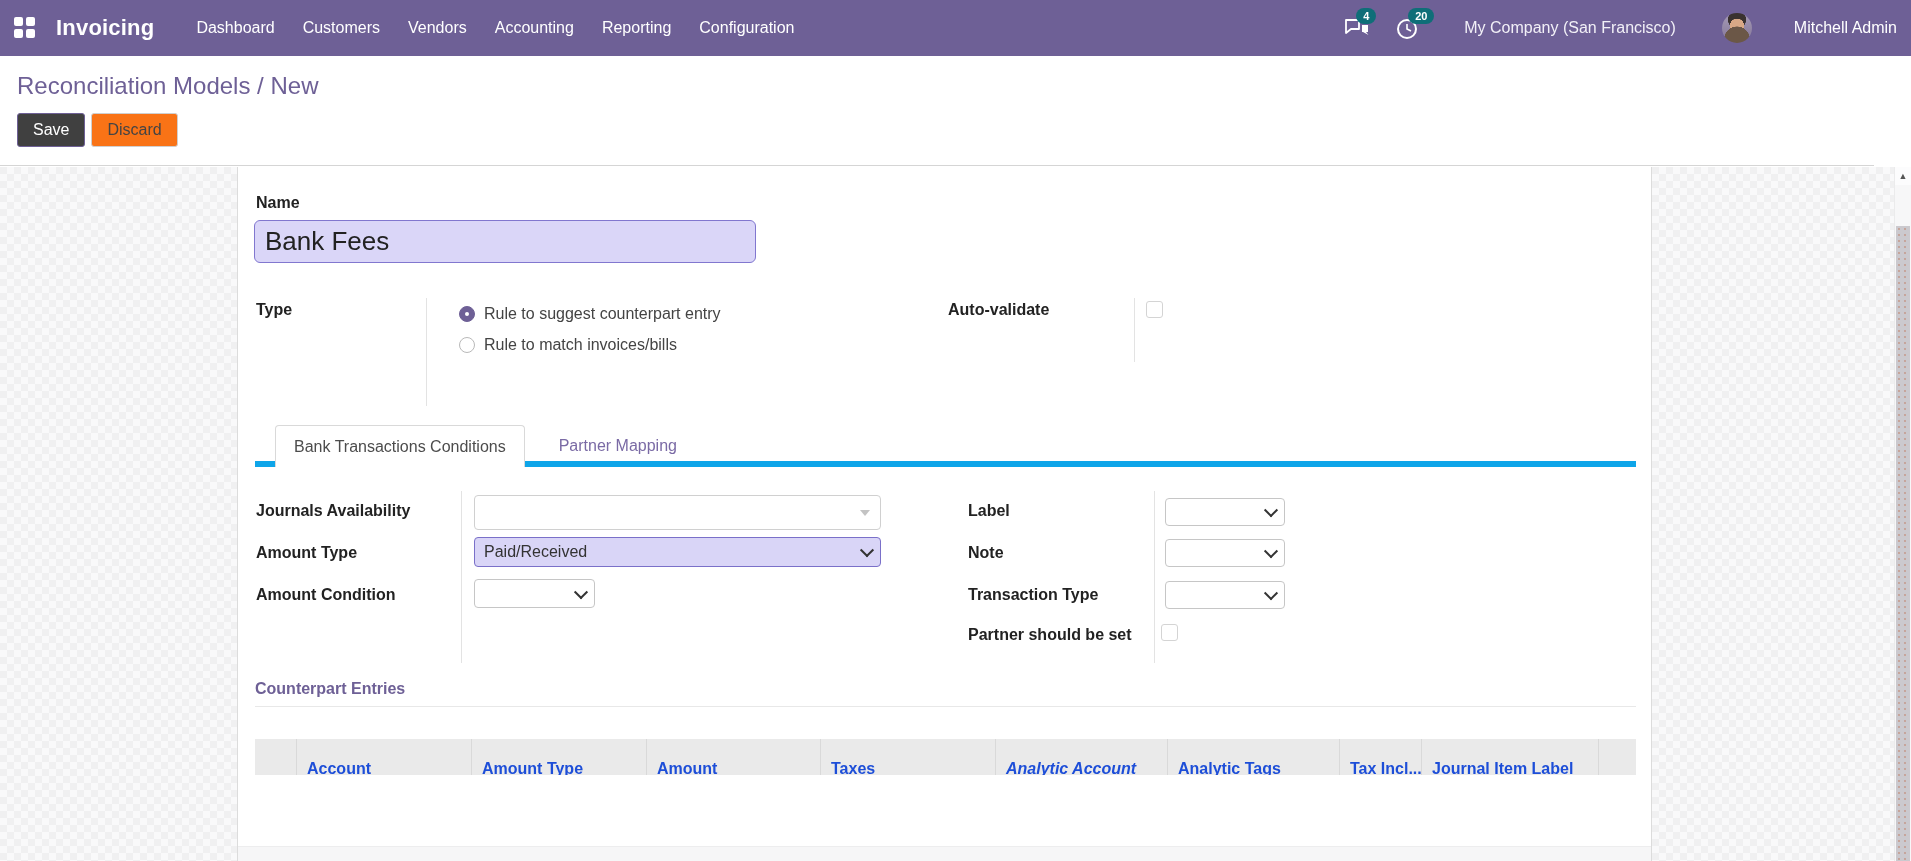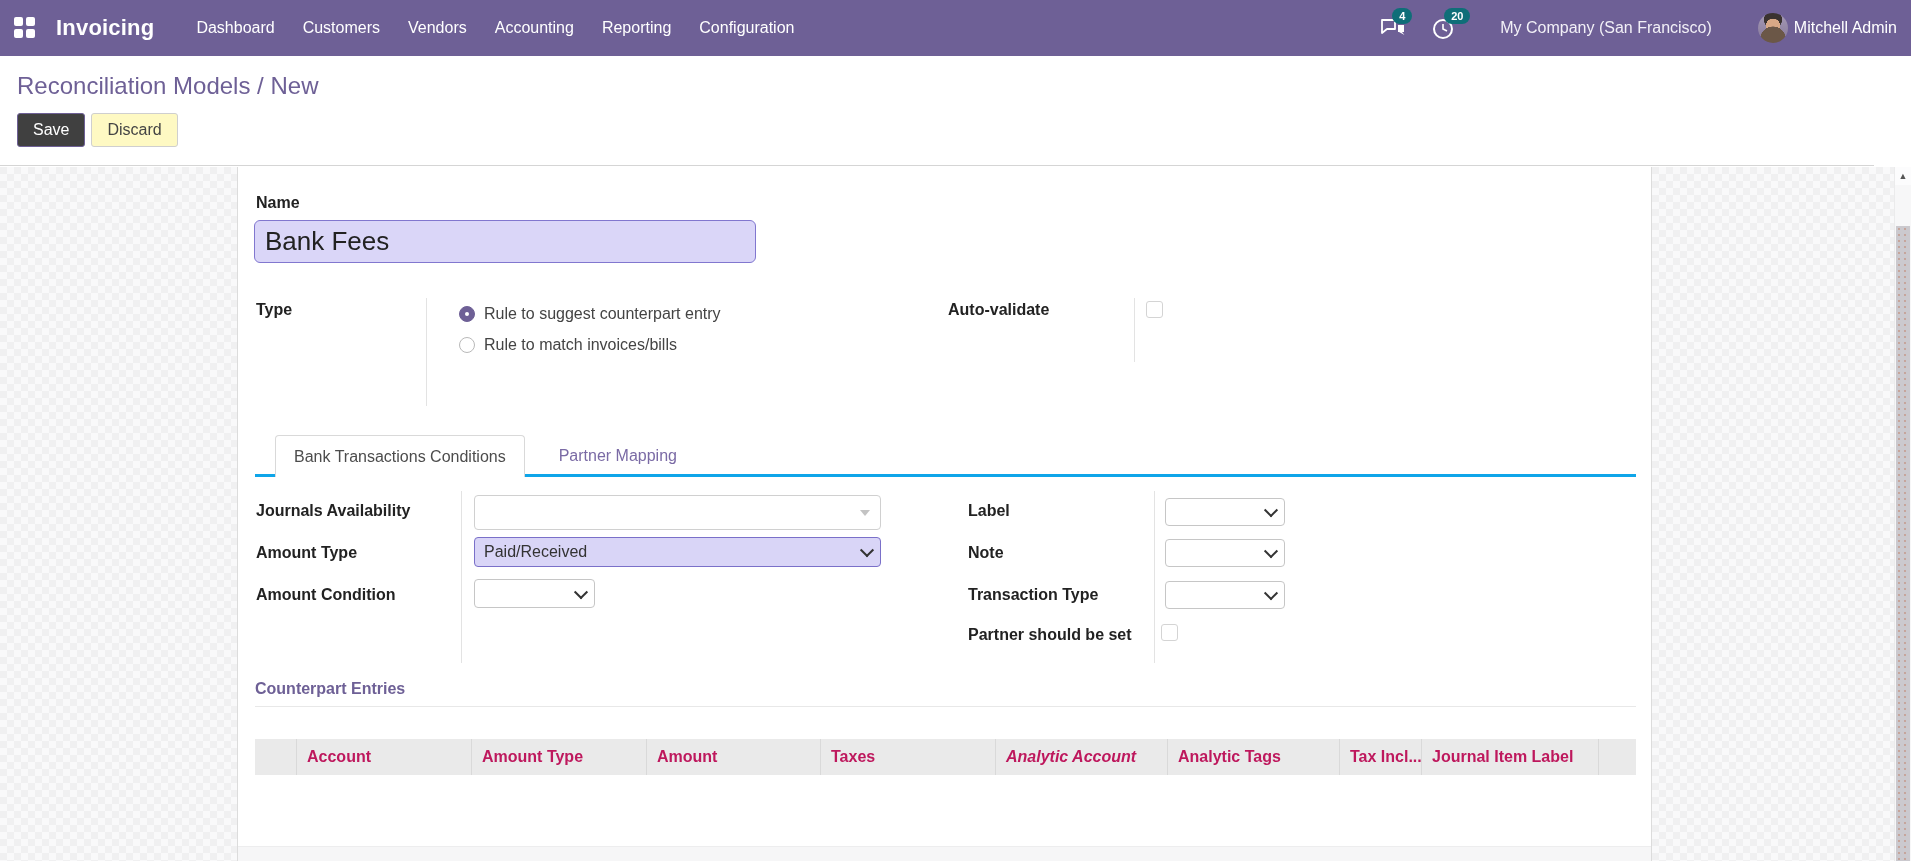--- a/index.html
+++ b/index.html
@@ -22,31 +22,31 @@
   .badge { position:absolute; top:-8px; left:12px; background:#0f6e78; color:#fff; font-size:11px; font-weight:bold;
            padding:2px 7px; border-radius:9px; line-height:12px; }
   .company { font-size:16px; color:#f2f0f7; margin:0 46px 0 16px; cursor:pointer; white-space:nowrap; }
   .user-block { display:flex; align-items:center; cursor:pointer; }
   .avatar { width:30px; height:30px; border-radius:50%; margin-right:6px; overflow:hidden;
             background:
               radial-gradient(circle at 50% 88%, #6b5747 0 42%, transparent 43%),
               radial-gradient(circle at 50% 42%, #d8a886 0 30%, transparent 31%),
               radial-gradient(circle at 50% 22%, #3a3230 0 32%, transparent 33%),
               linear-gradient(#a59ab5, #847699); }
-  .user-name { font-size:16px; color:#fff; white-space:nowrap; }
+  .user-name { font-size:16px; color:#fff; white-space:nowrap;margin-left:36px; }
 
   
   .control-panel { position:absolute; left:0; top:56px; width:1874px; height:110px; background:#fff;
                    border-bottom:1px solid #d5d5d5; }
   .breadcrumb { position:absolute; left:17px; top:16px; font-size:24px; color:#6e6096; cursor:pointer; }
   .cp-buttons { position:absolute; left:17px; top:57px; display:flex; }
   .btn { font-size:16px; border-radius:3px; padding:7px 15px; cursor:pointer; border:1px solid transparent;
          font-family:"Liberation Sans", sans-serif; }
   .btn-primary { background:#404040; color:#fff; border-color:#6e6096; margin-right:6px; }
-  .btn-secondary { background:#fef9c3; color:#444; border-color:#cfcfcf; }
+  .btn-secondary { background:#f97316; color:#444; border-color:#cfcfcf; }
 
   
   .content { position:absolute; left:0; top:167px; width:1911px; height:694px;
              background-color:#f0f0f1;
              background-image:
                linear-gradient(45deg, #f9f9fa 25%, transparent 25%, transparent 75%, #f9f9fa 75%),
                linear-gradient(45deg, #f9f9fa 25%, transparent 25%, transparent 75%, #f9f9fa 75%);
              background-size:14px 14px; background-position:0 0, 7px 7px; }
   .sheet { position:absolute; left:237px; top:0; width:1415px; height:694px; background:#fff;
            border-left:1px solid #dcdcdc; border-right:1px solid #dcdcdc; }
@@ -67,21 +67,21 @@
   .radio { width:16px; height:16px; border-radius:50%; border:1px solid #b9b9b9; background:#fff; margin-right:9px; flex:none; }
   .radio.checked { border-color:#6e6096; background:#6e6096; position:relative; }
   .radio.checked::after { content:""; position:absolute; left:5px; top:5px; width:4px; height:4px; border-radius:50%; background:#fff; }
   .radio-text { font-size:16px; color:#444; }
   .av-label { position:absolute; left:692px; top:3px; }
   .av-sep { position:absolute; left:878px; top:0; height:64px; border-left:1px solid #e3e3e3; }
   .checkbox { width:17px; height:17px; border:1px solid #d4d4d4; border-radius:3px; background:#fff; cursor:pointer; }
   .av-check { position:absolute; left:890px; top:3px; }
 
   
-  .tabs { position:absolute; left:17px; top:268px; width:1381px; height:42px; border-bottom:3px solid #0ea5e9; display:flex;padding-left:20px; }
+  .tabs { position:absolute; left:17px; top:258px; width:1381px; height:42px; border-bottom:6px solid #0ea5e9; display:flex;padding-left:20px; }
   .tab { font-size:16px; line-height:41px; padding:0 18px; cursor:pointer; white-space:nowrap; }
   .tab.active { color:#4c4c4c; background:#fff; border:1px solid #d9d9d9; border-bottom:none;
                 border-radius:4px 4px 0 0; height:42px; margin-bottom:-1px; }
   .tab.inactive { color:#7a6aa5; margin-left:16px; }
 
   
   .group2 { position:absolute; left:18px; top:322px; width:1380px; height:178px; }
   .g2-left-sep { position:absolute; left:205px; top:2px; height:172px; border-left:1px solid #e3e3e3; }
   .g2-right-sep { position:absolute; left:898px; top:2px; height:172px; border-left:1px solid #e3e3e3; }
   .lbl-journals { position:absolute; left:0; top:13px; }
@@ -110,21 +110,21 @@
   .sel-note { left:909px; top:50px; width:120px; height:28px; }
   .sel-trans { left:909px; top:92px; width:120px; height:28px; }
   .partner-check { position:absolute; left:905px; top:135px; }
 
   
   .cp-heading { position:absolute; left:17px; top:513px; font-size:16px; font-weight:bold; color:#6e6096; }
   .cp-rule { position:absolute; left:17px; top:539px; width:1381px; border-top:1px solid #e8e8e8; }
 
   .cp-table { position:absolute; left:17px; top:572px; width:1381px; }
   .thead { display:flex; height:36px; background:#eaeaea; }
-  .th { font-size:16px; font-weight:bold; color:#be185d; line-height:36px; padding:0 10px;
+  .th { font-size:16px; font-weight:bold; color:#1d4ed8; line-height:36px; padding:12px 10px;
         border-right:1px solid #d9d9d9; white-space:nowrap; overflow:hidden; }
   .th.no-border { border-right:none; }
   .c-handle{width:42px;} .c-account{width:175px;} .c-amtype{width:175px;} .c-amount{width:174px;}
   .c-taxes{width:175px;} .c-anacct{width:172px;font-style:italic;} .c-antags{width:172px;} .c-taxincl{width:82px;}
   .c-jil{width:177px;} .c-end{flex:1;}
   .add-row { height:37px; background:#fafafa; border-bottom:1px solid #e6e6e6; }
   .add-line { font-size:16px; color:#7a6aa5; line-height:37px; padding-left:46px; cursor:pointer; display:inline-block; }
 
   .bottom-strip { position:absolute; left:0; right:0; top:679px; bottom:0; background:#f6f6f7; border-top:1px solid #ededee; }
 

